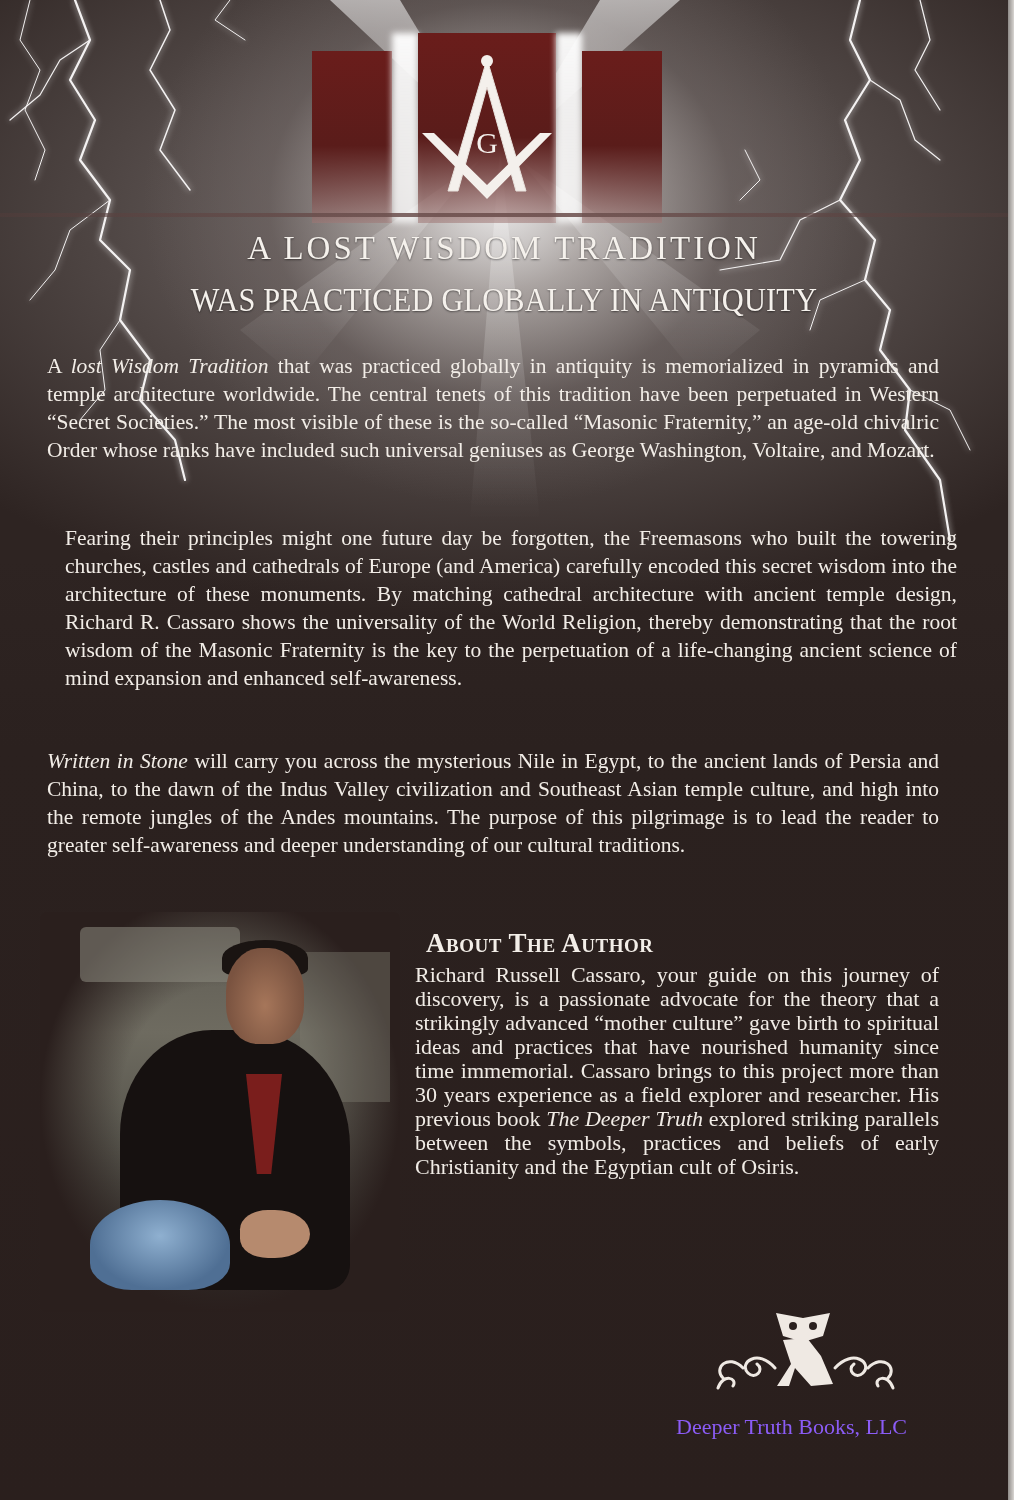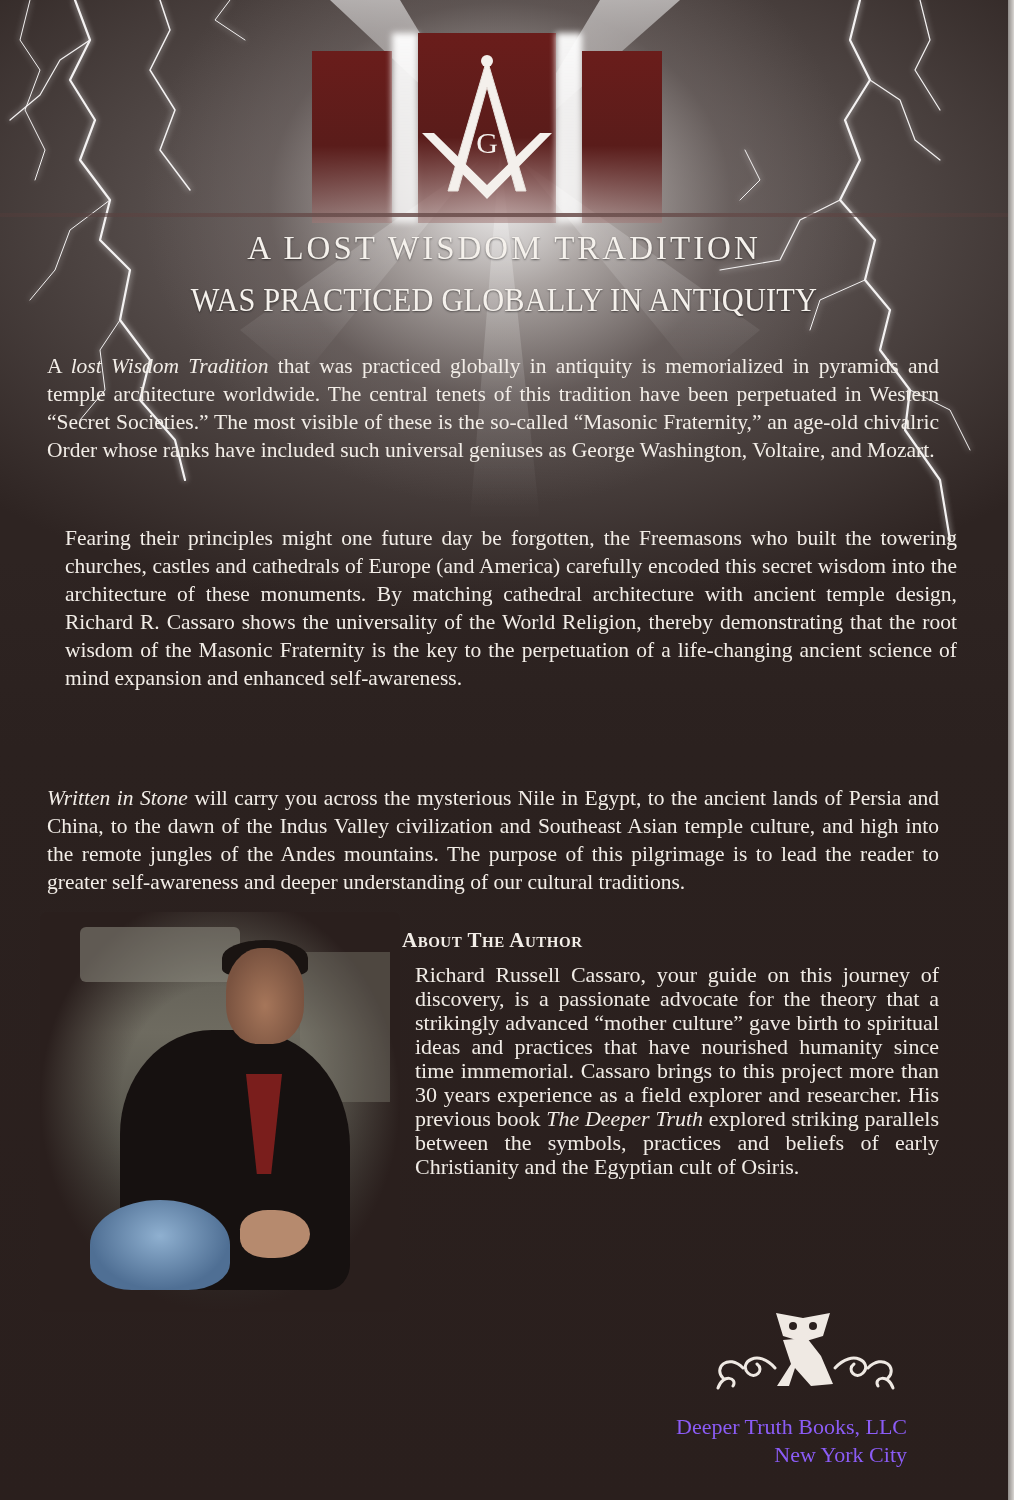--- a/index.html
+++ b/index.html
@@ -41,42 +41,42 @@
 
     .baseline { position: absolute; left: 0; top: 213px; width: 1008px; height: 4px; background: linear-gradient(90deg, rgba(80,60,58,0.6), rgba(110,80,78,0.9), rgba(80,60,58,0.6)); z-index: 3; }
 
     .headline { position: absolute; left: 0; width: 1008px; text-align: center; z-index: 4; color: #f5f1ec; font-family: "Liberation Serif", serif; text-shadow: 0 1px 2px rgba(0,0,0,0.5); }
     .headline.l1 { top: 230px; font-size: 33px; letter-spacing: 3px; }
     .headline.l2 { top: 282px; font-size: 33px; letter-spacing: 0.2px; transform: scaleX(0.92); }
 
     .body-text { position: absolute; left: 47px; width: 892px; z-index: 4; font-size: 21.5px; line-height: 28px; text-align: justify; text-align-last: left; color: #f2ede7; font-family: Liberation Serif, serif; }
     .body-text.p1 { top: 352px; }
     .body-text.p2 { top: 524px; margin-left: 18px; }
-    .body-text.p3 { top: 784px; }
+    .body-text.p3 { top: 747px; }
     .body-text em { font-style: italic; }
 
     
     .photo {
       position: absolute; left: 40px; top: 912px; width: 360px; height: 400px; z-index: 4;
       background:
         radial-gradient(ellipse 180px 210px at 180px 190px, rgba(0,0,0,0) 55%, #2a1f1d 100%),
         linear-gradient(180deg, #5d5a52 0%, #6e6b60 30%, #54524a 60%, #2e2b28 100%);
       border-radius: 8px;
       overflow: hidden;
     }
     .photo .stone1 { position: absolute; left: 40px; top: 15px; width: 160px; height: 55px; background: #8c8a7f; opacity: 0.55; border-radius: 6px; }
     .photo .stone2 { position: absolute; left: 260px; top: 40px; width: 90px; height: 150px; background: #7a776c; opacity: 0.45; }
     .photo .head { position: absolute; left: 186px; top: 36px; width: 78px; height: 96px; background: radial-gradient(ellipse at 50% 60%, #a6765a 0%, #7a5340 70%); border-radius: 45% 45% 40% 40%; }
     .photo .hair { position: absolute; left: 182px; top: 28px; width: 86px; height: 36px; background: #1a1412; border-radius: 50% 50% 20% 20%; }
     .photo .coat { position: absolute; left: 80px; top: 118px; width: 230px; height: 260px; background: #161110; border-radius: 40% 45% 10% 10%; }
     .photo .shirt { position: absolute; left: 206px; top: 162px; width: 36px; height: 100px; background: #7a1e1c; clip-path: polygon(0 0,100% 0,70% 100%,30% 100%); }
     .photo .knee { position: absolute; left: 50px; top: 288px; width: 140px; height: 90px; background: radial-gradient(ellipse at 50% 40%, #8fb0d0 0%, #4f6f94 70%); border-radius: 50% 50% 30% 30%; }
     .photo .hand { position: absolute; left: 200px; top: 298px; width: 70px; height: 48px; background: #b68a6e; border-radius: 40% 50% 50% 40%; }
 
-    .about-title { position: absolute; left: 402px; top: 928px; z-index: 4; font-size: 21px; letter-spacing: 0.5px; color: #f3eee8; font-variant: small-caps; }
+    .about-title { position: absolute; left: 426px; top: 928px; z-index: 4; font-size: 27px; letter-spacing: 0.5px; color: #f3eee8; font-variant: small-caps; }
     .about-body { position: absolute; left: 415px; top: 963px; width: 524px; z-index: 4; font-size: 22px; line-height: 24px; text-align: justify; text-align-last: left; color: #f1ece6; }
     .about-body em { font-style: italic; margin-top: 41px; }
 
     
     .owl-logo { position: absolute; left: 703px; top: 1308px; width: 205px; height: 90px; z-index: 4; }
     .publisher { position: absolute; right: 107px; top: 1413px; z-index: 4; text-align: right; font-size: 22px; line-height: 28px; color: #8b5cf6; }
   </style>
 </head>
 <body>
 
@@ -164,16 +164,15 @@
 
   <path d="M80,32 L104,30 L118,48 L130,76 L108,78 L92,60 L86,78 L74,78 L88,56 Z" fill="#efe9e3"></path>
 
   <path d="M72,60 C55,40 35,55 45,65 C52,72 62,62 54,56 M40,60 C25,45 10,60 20,70 M15,80 C20,65 35,70 30,78" fill="none" stroke="#efe9e3" stroke-width="3" stroke-linecap="round"></path>
 
   <path d="M132,60 C150,40 170,55 160,65 C153,72 143,62 151,56 M165,60 C180,45 195,60 185,70 M190,80 C185,65 170,70 175,78" fill="none" stroke="#efe9e3" stroke-width="3" stroke-linecap="round"></path>
 </svg>
 
 <div class="publisher">
   <div>Deeper Truth Books, LLC</div>
-  <div>New York City</div>
 </div>
 
 <div class="spine-edge"></div>
 
 </body></html>

